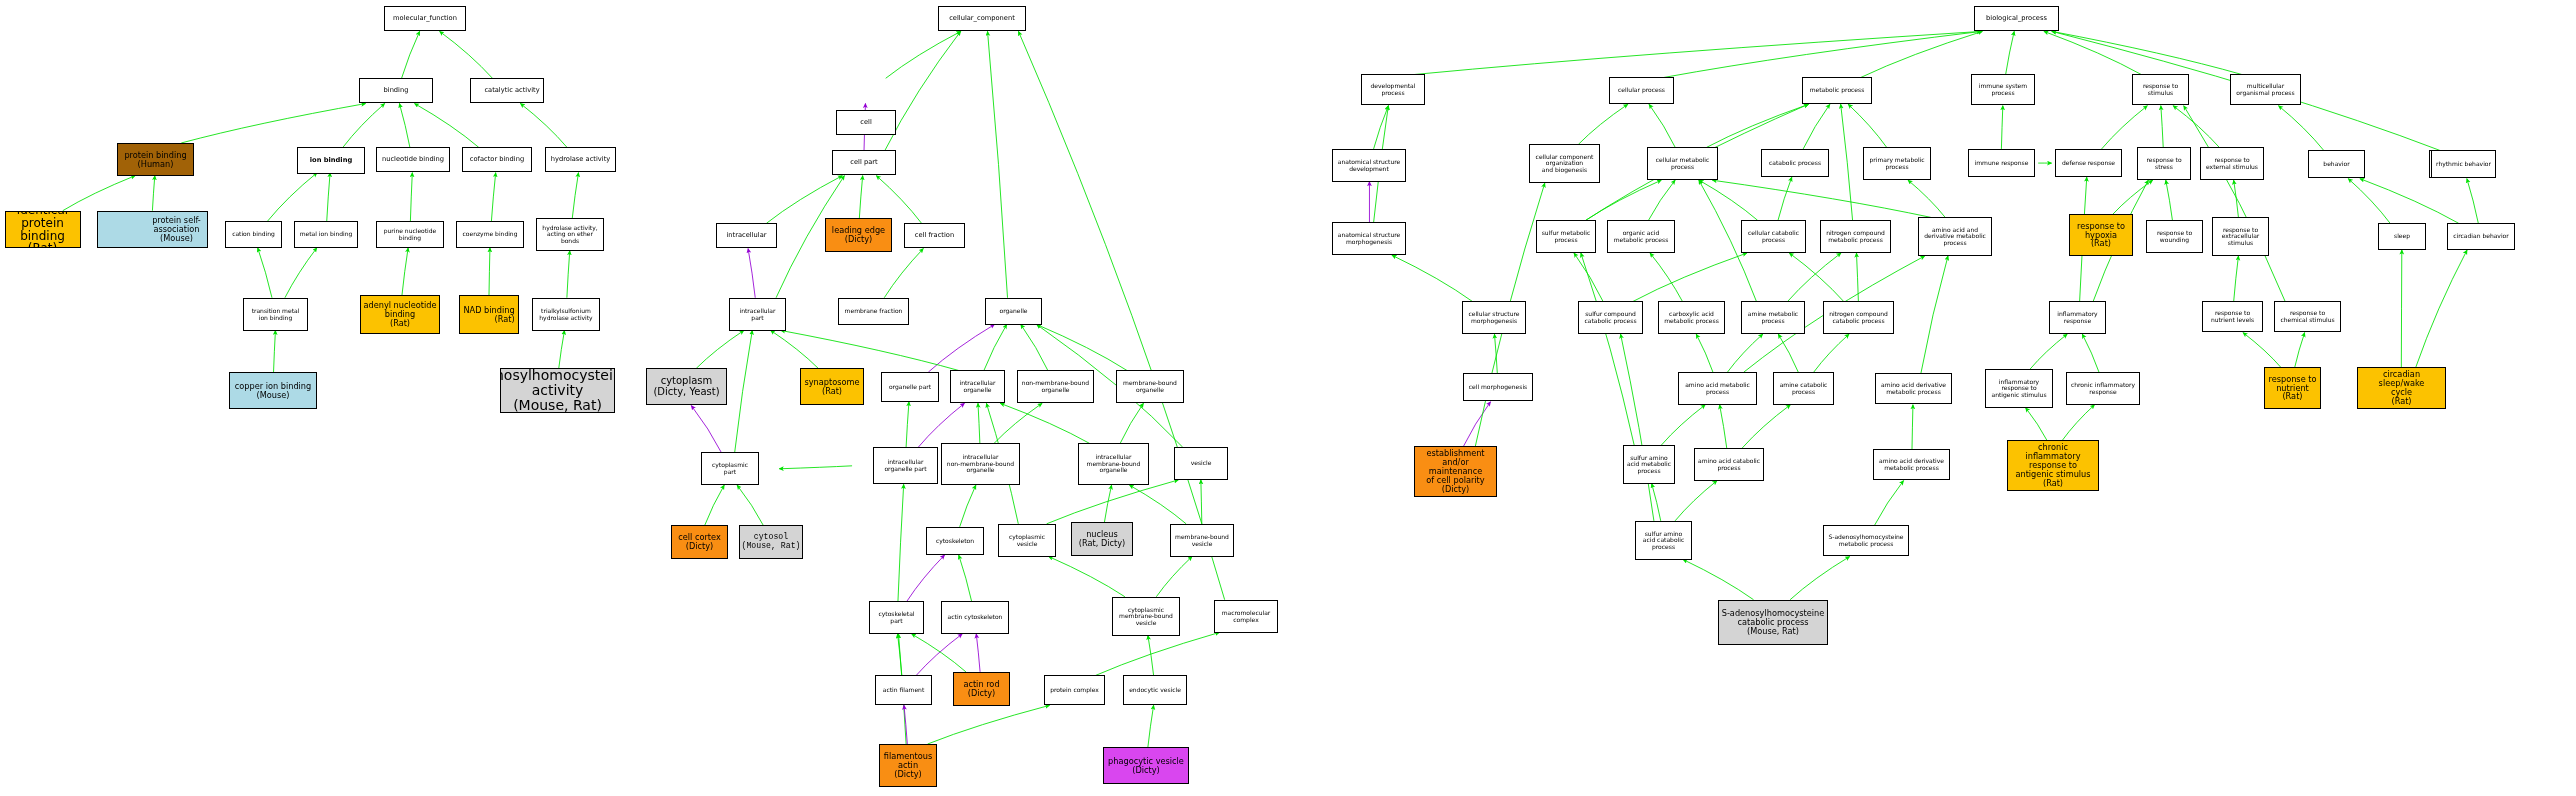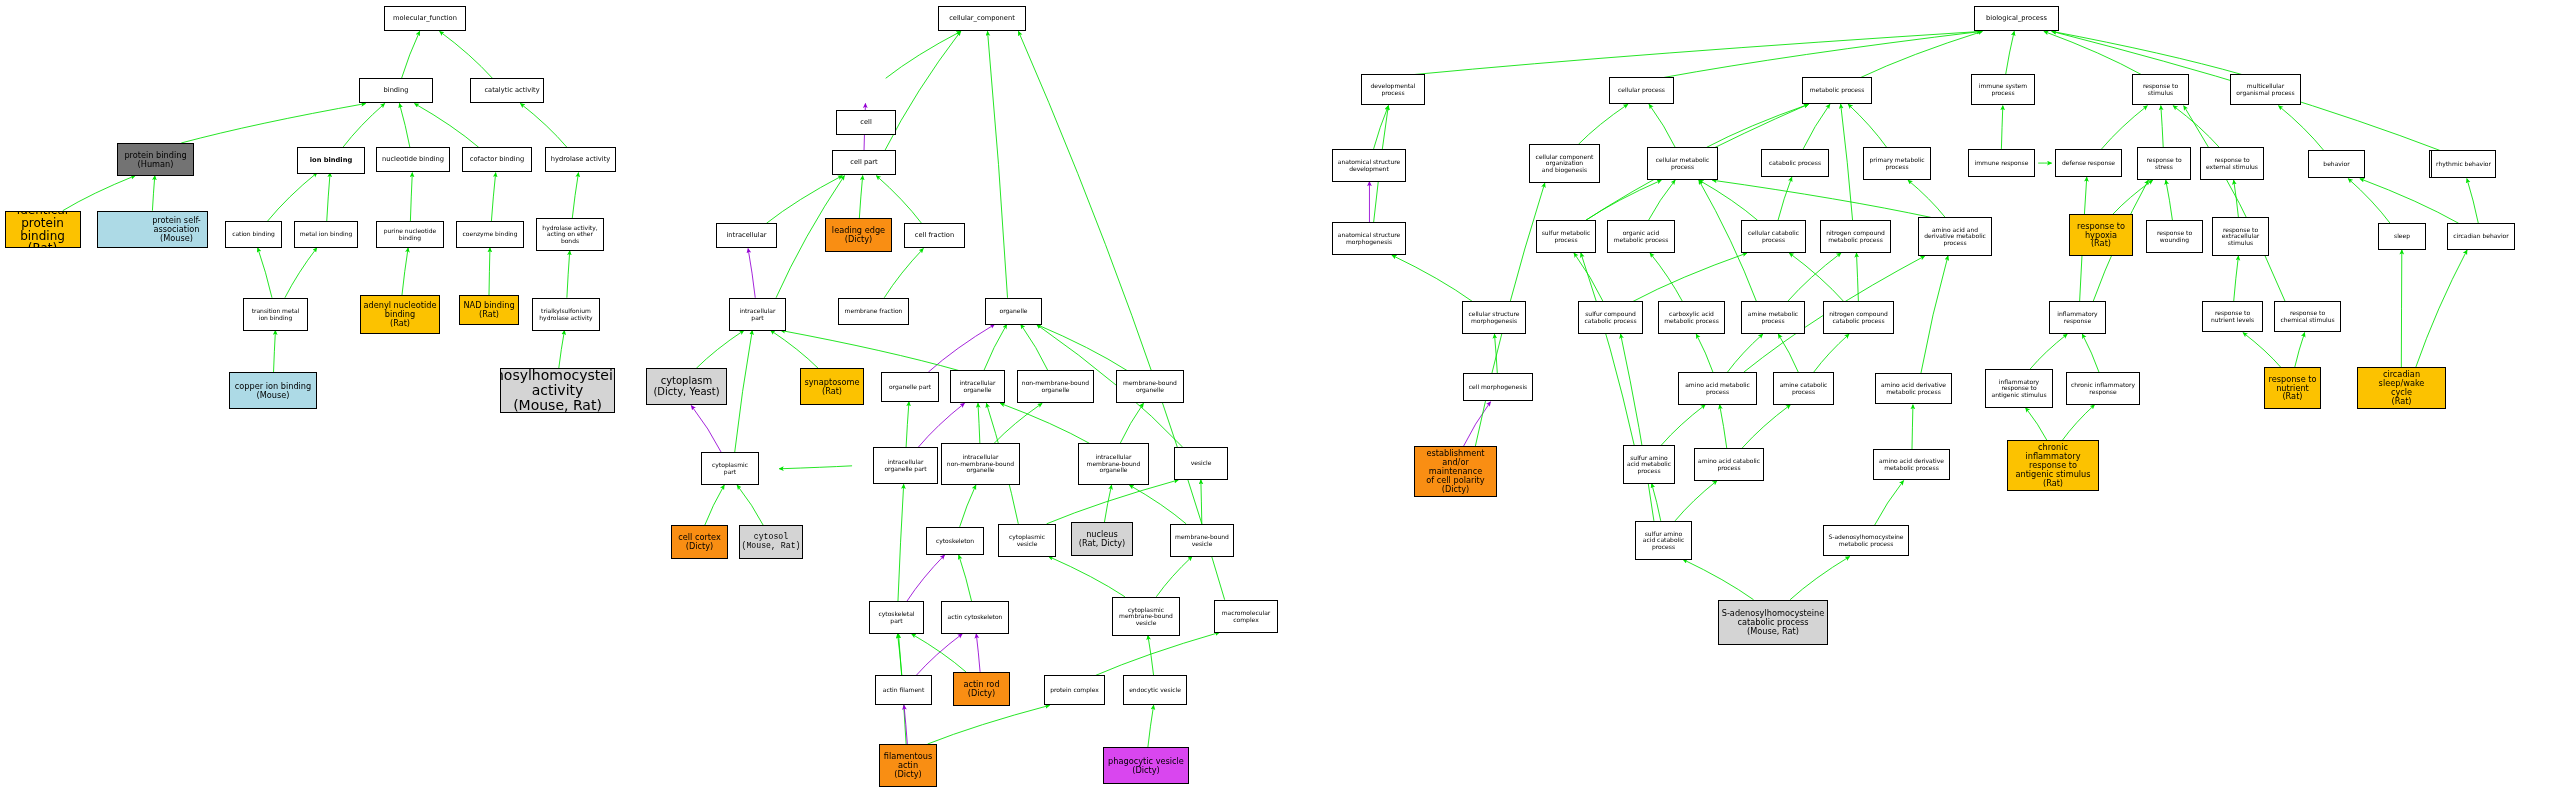--- a/index.html
+++ b/index.html
@@ -183,21 +183,21 @@
   <div id="node-layer">
       <div class="node t-plain" style="left: 384px; top: 6px; width: 82px; height: 25px; background: rgb(255, 255, 255); font-size: 6.7px;">
         <span class="lbl">molecular_function</span>
       </div>
       <div class="node t-plain" style="left: 359px; top: 78px; width: 74px; height: 25px; background: rgb(255, 255, 255); font-size: 6.7px;">
         <span class="lbl">binding</span>
       </div>
       <div class="node t-plain" style="left: 470px; top: 78px; width: 74px; height: 25px; background: rgb(255, 255, 255); font-size: 6.7px; padding-left: 10px;">
         <span class="lbl">catalytic activity</span>
       </div>
-      <div class="node t-red" style="left: 117px; top: 143px; width: 77px; height: 33px; background: #737373; font-size: 8.2px;">
+      <div class="node t-red" style="left: 117px; top: 143px; width: 77px; height: 33px; background: #a16207; font-size: 8.2px;">
         <span class="lbl">protein binding
 (Human)</span>
       </div>
       <div class="node t-plain" style="left: 297px; top: 147px; width: 68px; height: 27px; background: rgb(255, 255, 255); font-size: 6.7px; font-weight: bold;">
         <span class="lbl">ion binding</span>
       </div>
       <div class="node t-plain" style="left: 376px; top: 147px; width: 74px; height: 25px; background: rgb(255, 255, 255); font-size: 6.7px;">
         <span class="lbl">nucleotide binding</span>
       </div>
       <div class="node t-plain" style="left: 462px; top: 147px; width: 70px; height: 25px; background: rgb(255, 255, 255); font-size: 6.7px;">
@@ -235,21 +235,21 @@
       </div>
       <div class="node t-plain" style="left: 243px; top: 298px; width: 65px; height: 33px; background: rgb(255, 255, 255); font-size: 6px;">
         <span class="lbl">transition metal
 ion binding</span>
       </div>
       <div class="node t-gold" style="left: 360px; top: 295px; width: 80px; height: 39px; background: rgb(252, 194, 0); font-size: 8.2px;">
         <span class="lbl">adenyl nucleotide
 binding
 (Rat)</span>
       </div>
-      <div class="node t-gold" style="left: 459px; top: 295px; width: 60px; height: 30px; background: rgb(252, 194, 0); font-size: 8.2px;">
+      <div class="node t-gold" style="left: 459px; top: 295px; width: 60px; height: 39px; background: rgb(252, 194, 0); font-size: 8.2px; text-align: right;">
         <span class="lbl">NAD binding
 (Rat)</span>
       </div>
       <div class="node t-plain" style="left: 532px; top: 298px; width: 68px; height: 33px; background: rgb(255, 255, 255); font-size: 6px;">
         <span class="lbl">trialkylsulfonium
 hydrolase activity</span>
       </div>
       <div class="node t-blue" style="left: 229px; top: 372px; width: 88px; height: 37px; background: rgb(173, 218, 230); font-size: 8.2px;">
         <span class="lbl">copper ion binding
 (Mouse)</span>

